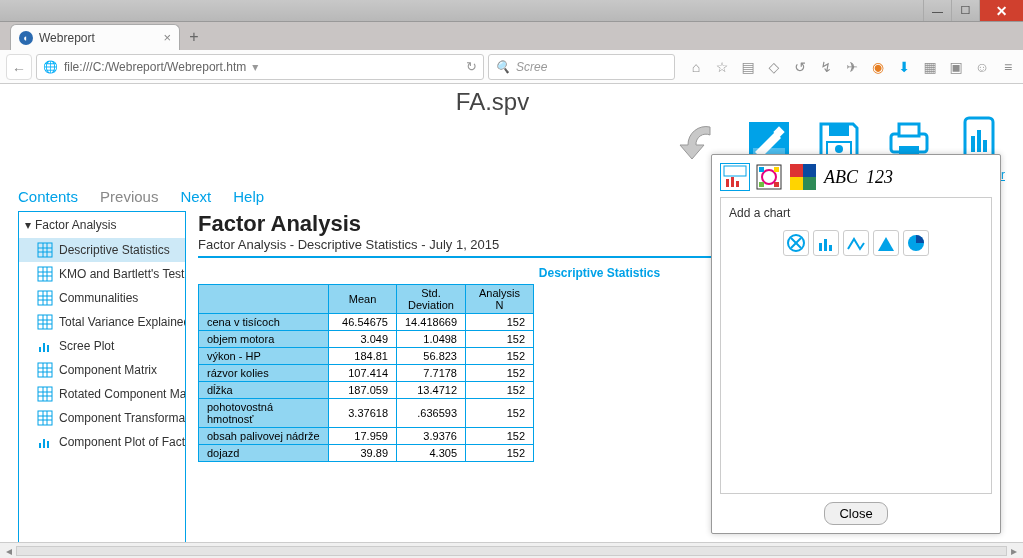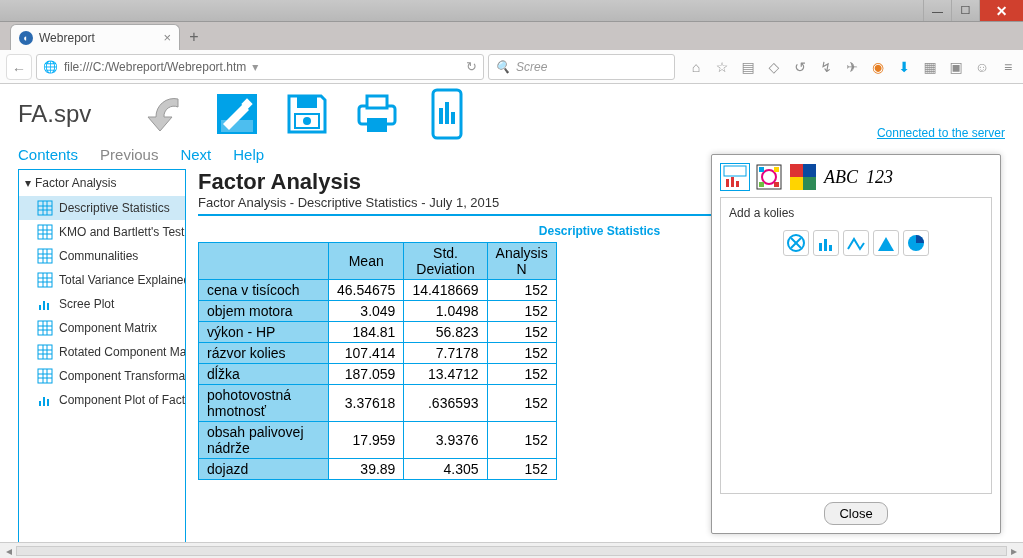--- a/index.html
+++ b/index.html
@@ -25,21 +25,21 @@
 .urlbox .refresh { margin-left:auto; color:#999; font-size:13px; }
 .searchbox { flex:1; height:26px; border:1px solid #ccc; border-radius:3px; display:flex; align-items:center; padding:0 6px; gap:6px; background:#fff; color:#999; font-size:12px; font-style:italic;}
 .toolbaricons { display:flex; gap:8px; padding-left:8px; }
 .toolbaricons .ti { width:18px; height:18px; display:flex; align-items:center; justify-content:center; color:#8e8e8e; font-size:14px; }
 .toolbaricons .ti.orange { color:#e67e22; }
 .toolbaricons .ti.blue { color:#00a2e8; }
 
 
 .page { background:#fff; height: calc(558px - 22px - 28px - 34px - 16px); overflow:hidden; position:relative; }
 
-.topline { display:flex; align-items:flex-end; padding: 4px 18px 0 18px; }
+.topline { display:flex; align-items:flex-end; padding: 4px 18px 0 0; flex-direction: column; }
 .filelabel { font-size:24px; color:#444; font-weight:normal; flex: 0 0 auto; margin-right: 20px; align-self: center; }
 .menurow { display:flex; gap:22px; font-size:15px; padding: 6px 34px 6px 18px; border-bottom: 0; }
 .menurow a { color:#00a2e8; text-decoration:none; }
 .menurow a.gray { color:#888; }
 .bigicons { display:flex; gap:18px; margin-left: 30px; align-items:center; }
 .bigicons .bi { width:52px; height:52px; display:flex; align-items:center; justify-content:center; }
 .connected { margin-left:auto; color:#00a2e8; text-decoration:underline; font-size:12px; }
 
 .maincols { display:flex; padding: 0 18px; gap:8px; height: calc(100% - 70px);}
 
@@ -48,21 +48,21 @@
 .treehead { padding:6px 6px; font-size:12px; color:#333; display:flex; align-items:center; gap:4px;}
 .treeitem { display:flex; align-items:center; gap:6px; padding:4px 6px 4px 18px; font-size:12px; color:#333; white-space:nowrap; overflow:hidden;}
 .treeitem.sel { background:#cde9f7; }
 .treeicon { width:16px; height:16px; flex:0 0 16px; }
 
 
 .center { flex:1; padding: 0 4px; overflow:hidden;}
 .h1 { font-size:22px; font-weight:bold; color:#222; }
 .sub { font-size:13px; color:#333; border-bottom:2px solid #00a2e8; padding-bottom:4px; margin-bottom:8px;}
 .tblcaption { color:#00a2e8; font-weight:bold; text-align:center; font-size:12px; margin-bottom:4px;}
-table.stats { border-collapse:collapse; font-size:14px; }
+table.stats { border-collapse:collapse; font-size:11px; }
 table.stats th, table.stats td { border:1px solid #00a2e8; padding:2px 8px; }
 table.stats th { background:#91d6f2; color:#000; font-weight:normal; text-align:center;}
 table.stats td.rowhead { background:#91d6f2; text-align:left; width:130px;}
 table.stats td.num { text-align:right; width:68px; background:#fff;}
 table.stats .corner { background:#91d6f2; width:130px;}
 
 
 .rightpanel { width:290px; border:1px solid #999; border-radius:2px; box-shadow: 0 0 6px rgba(0,0,0,.2); padding:8px; display:flex; flex-direction:column; background:#fff; position: absolute; right: 22px; top: 70px; height: 380px;}
 .palette { display:flex; gap:4px; align-items:center; margin-bottom:6px;}
 .palette .p { width:30px; height:28px; display:flex; align-items:center; justify-content:center; border:1px solid #ccc; font-size:14px;}
@@ -372,21 +372,21 @@
           </svg>
       </div>
       <div class="p noborder" style="font-style:italic; font-family:serif; font-size:18px; width:auto; padding:0 2px;">
         <span>ABC</span>
       </div>
       <div class="p noborder" style="font-style:italic; font-family:serif; font-size:18px; width:auto; padding:0 2px;">
         <span>123</span>
       </div>
     </div>
     <div class="chartbox">
-      <div class="lbl">Add a kolies</div>
+      <div class="lbl">Add a chart</div>
       <div class="charticons">
         <div class="c">
             <svg width="20" height="20">
               <circle cx="10" cy="10" r="8" fill="none" stroke="#00a2e8" stroke-width="2"></circle>
               <line x1="5" y1="5" x2="15" y2="15" stroke="#00a2e8" stroke-width="2"></line>
               <line x1="15" y1="5" x2="5" y2="15" stroke="#00a2e8" stroke-width="2"></line>
             </svg>
           </div>
         <div class="c">
             <svg width="20" height="20">

